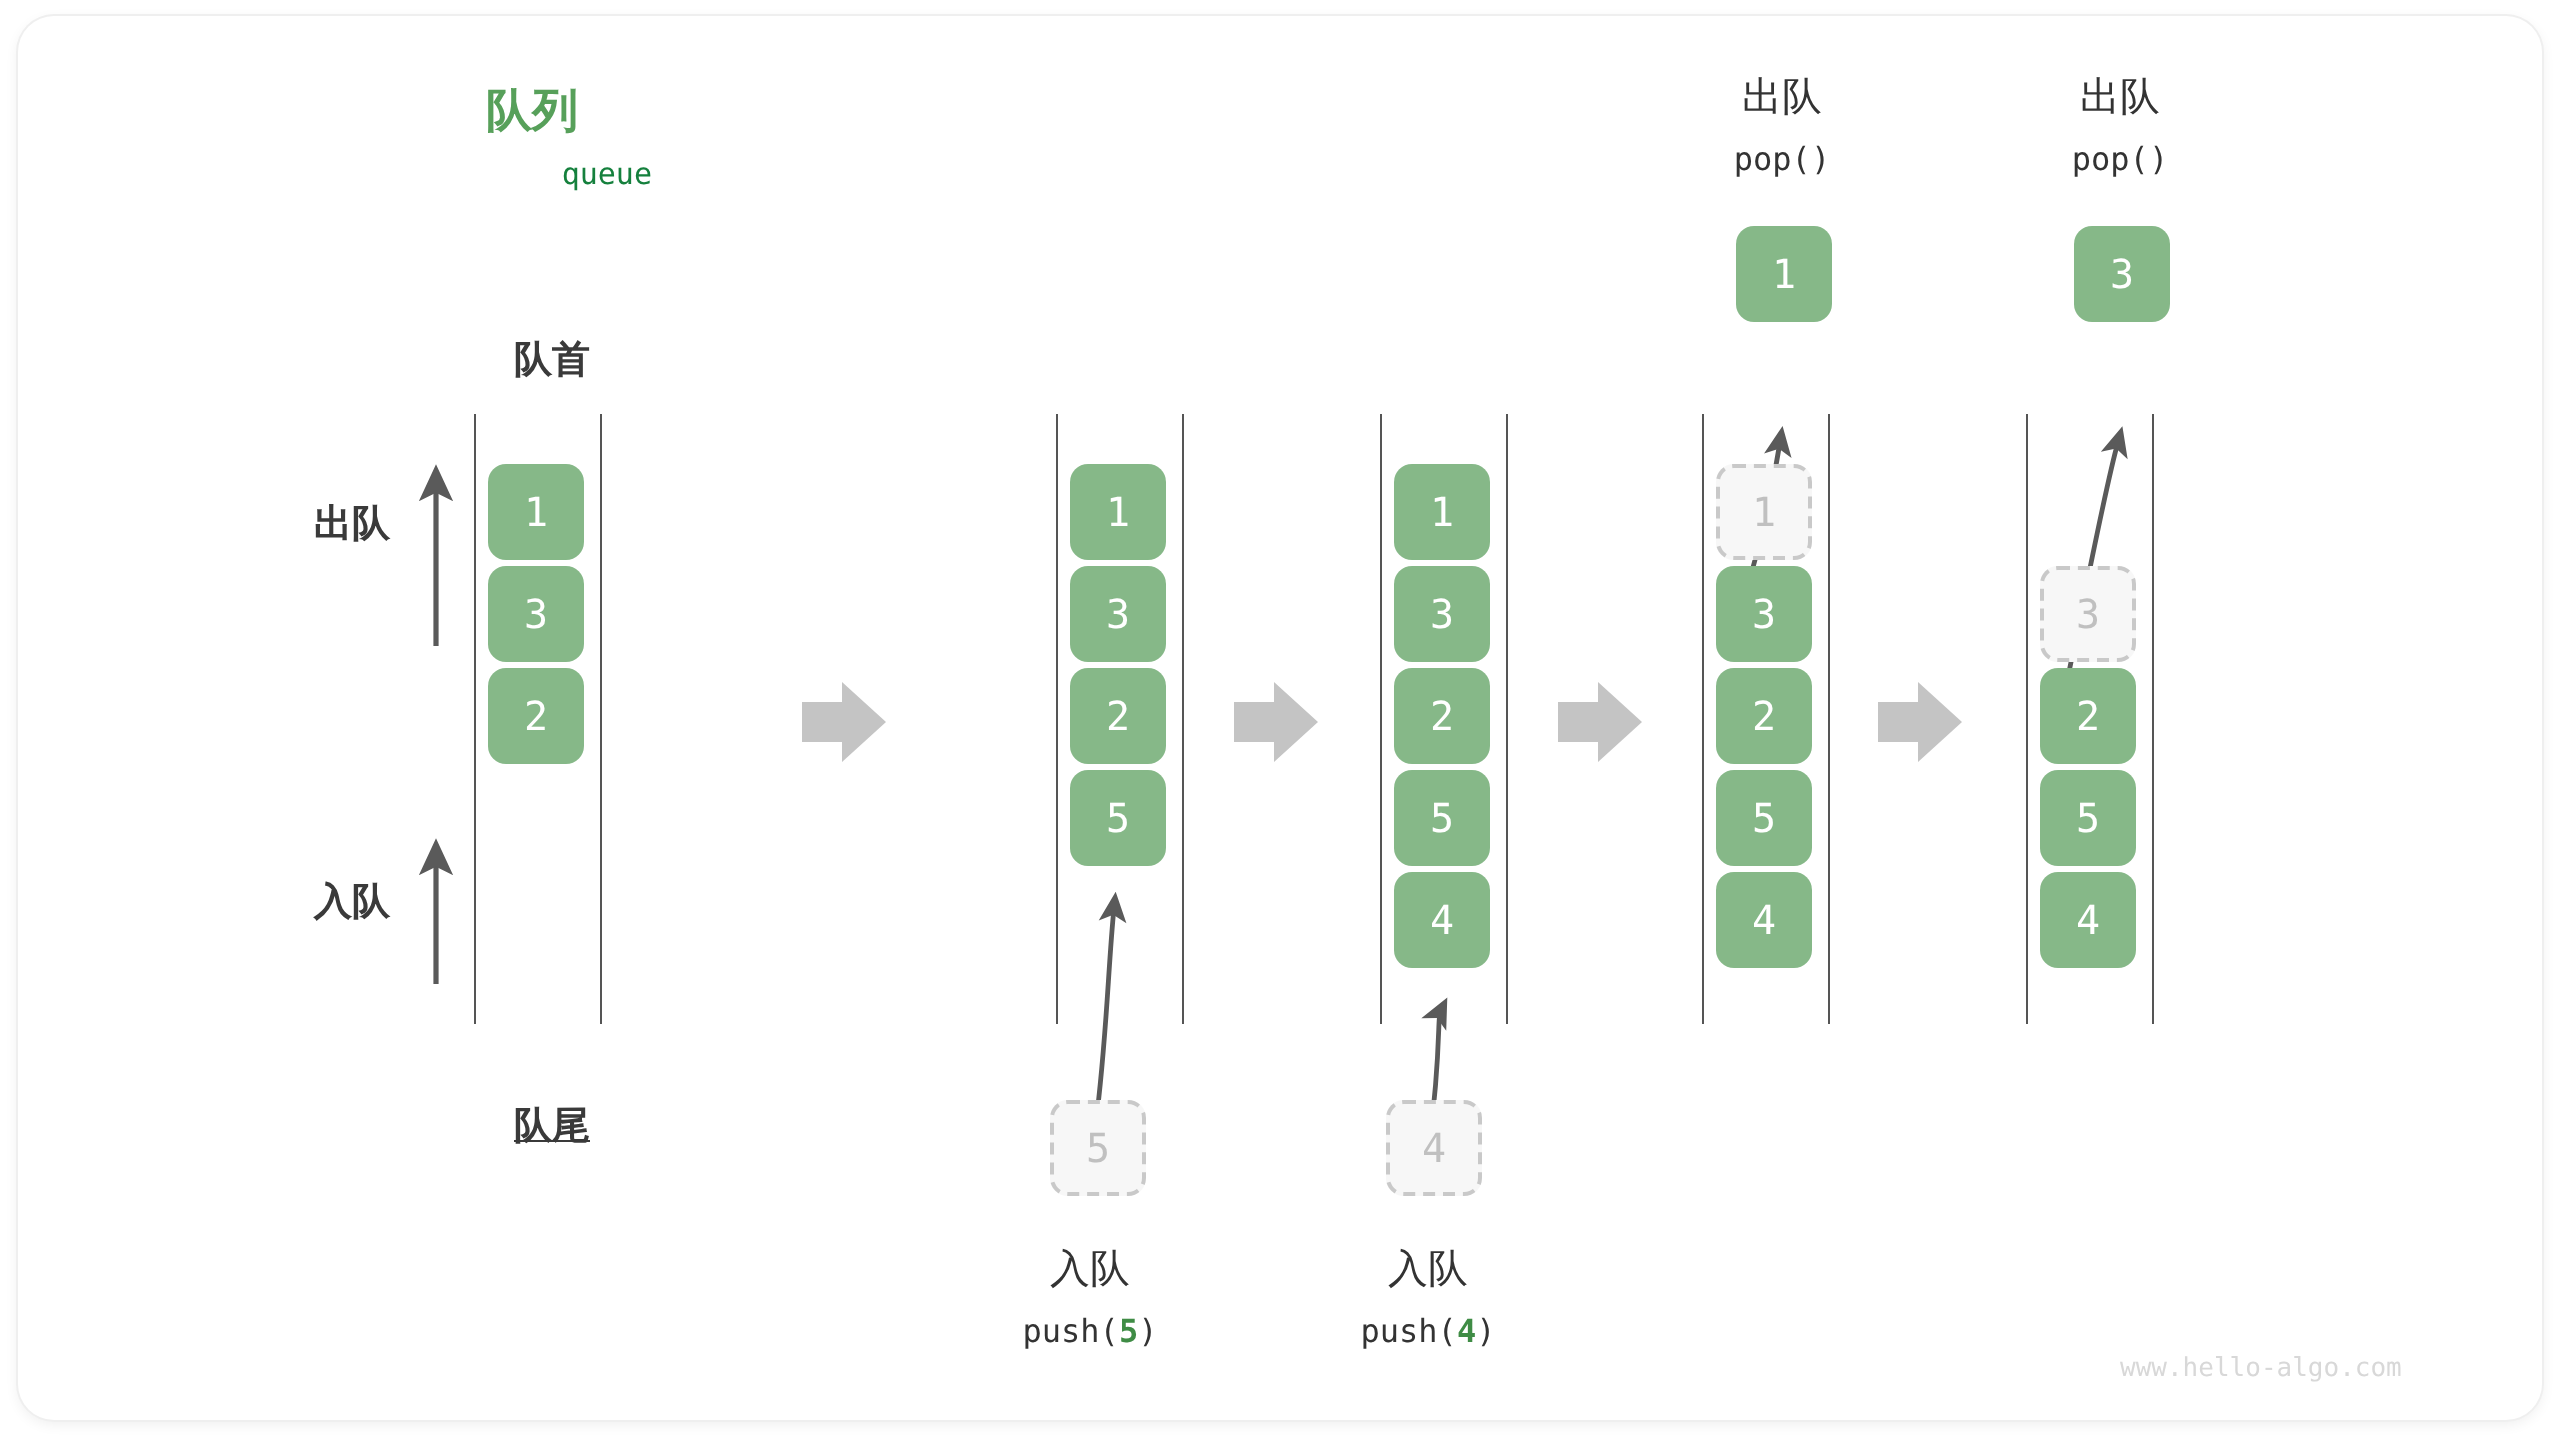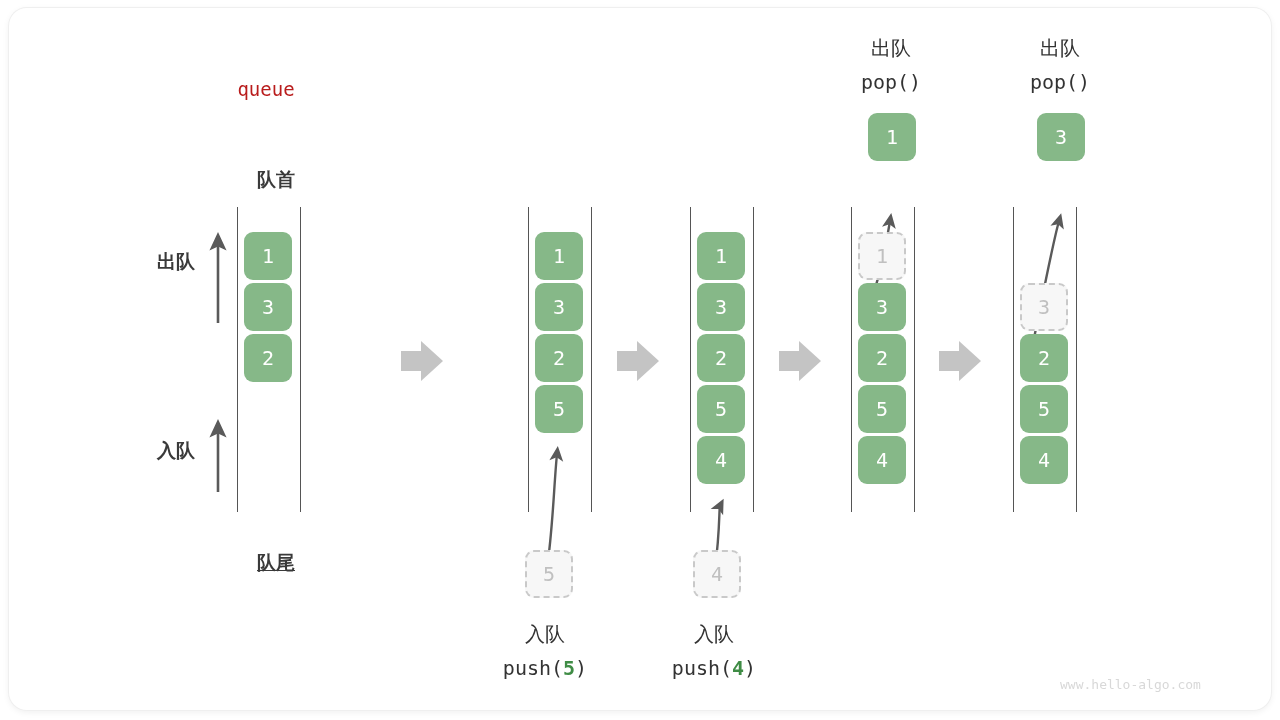--- a/index.html
+++ b/index.html
@@ -30,43 +30,43 @@
   .title-cn {
     font-family: "Liberation Sans", "DejaVu Sans", sans-serif;
     font-weight: bold;
     font-size: 23px;
     color: #57a05a;
     text-align: center;
     white-space: nowrap;
   }
   .title-mono {
     font-family: "DejaVu Sans Mono", "Liberation Mono", monospace;
-    font-size: 19px;
-    color: #b91c1c;
-    text-align: center;
+    font-size: 15px;
+    color: #15803d;
+    text-align: right;
     white-space: nowrap;
   }
   .label-bold {
     font-family: "Liberation Sans", "DejaVu Sans", sans-serif;
     font-weight: bold;
     font-size: 19px;
     color: #3a3a3a;
     text-align: center;
     white-space: nowrap;
   }
   .op-cn {
     font-family: "Liberation Sans", "DejaVu Sans", sans-serif;
     font-size: 20px;
     color: #333333;
     text-align: center;
     white-space: nowrap;
   }
   .op-mono {
     font-family: "DejaVu Sans Mono", "Liberation Mono", monospace;
-    font-size: 20px;
+    font-size: 16px;
     color: #333333;
     text-align: center;
     white-space: nowrap;
   }
   .op-mono .hl { color: #3f8c45; font-weight: bold; }
   .watermark {
     font-family: "DejaVu Sans Mono", "Liberation Mono", monospace;
     font-size: 13px;
     color: #d8d8d8;
     white-space: nowrap;
@@ -136,20 +136,21 @@
       <path d="M 608,343 L 628,343 L 628,333 L 650,353 L 628,373 L 628,363 L 608,363 Z" fill="#c4c4c4"></path>
     </g>
     <g>
       <path d="M 770,343 L 790,343 L 790,333 L 812,353 L 790,373 L 790,363 L 770,363 Z" fill="#c4c4c4"></path>
     </g>
     <g>
       <path d="M 930,343 L 950,343 L 950,333 L 972,353 L 950,373 L 950,363 L 930,363 Z" fill="#c4c4c4"></path>
     </g>
   </svg>
 
+  <div class="abs title-cn" style="left:197px; top:32px; width:120px;">队列</div>
   <div class="abs title-mono" style="left:197px; top:70px; width:120px;">queue</div>
 
   <div class="abs label-bold" style="left:207px; top:159px; width:120px;">队首</div>
   <div class="abs label-bold" style="left:207px; top:542px; width:120px;text-decoration:underline;">队尾</div>
 
   <div class="abs label-bold" style="left:134px; top:241px; width:66px;">出队</div>
   <div class="abs label-bold" style="left:134px; top:430px; width:66px;">入队</div>
 
   <div>
     <div class="rail" style="left:228px; top:199px; height:305px;"></div>

